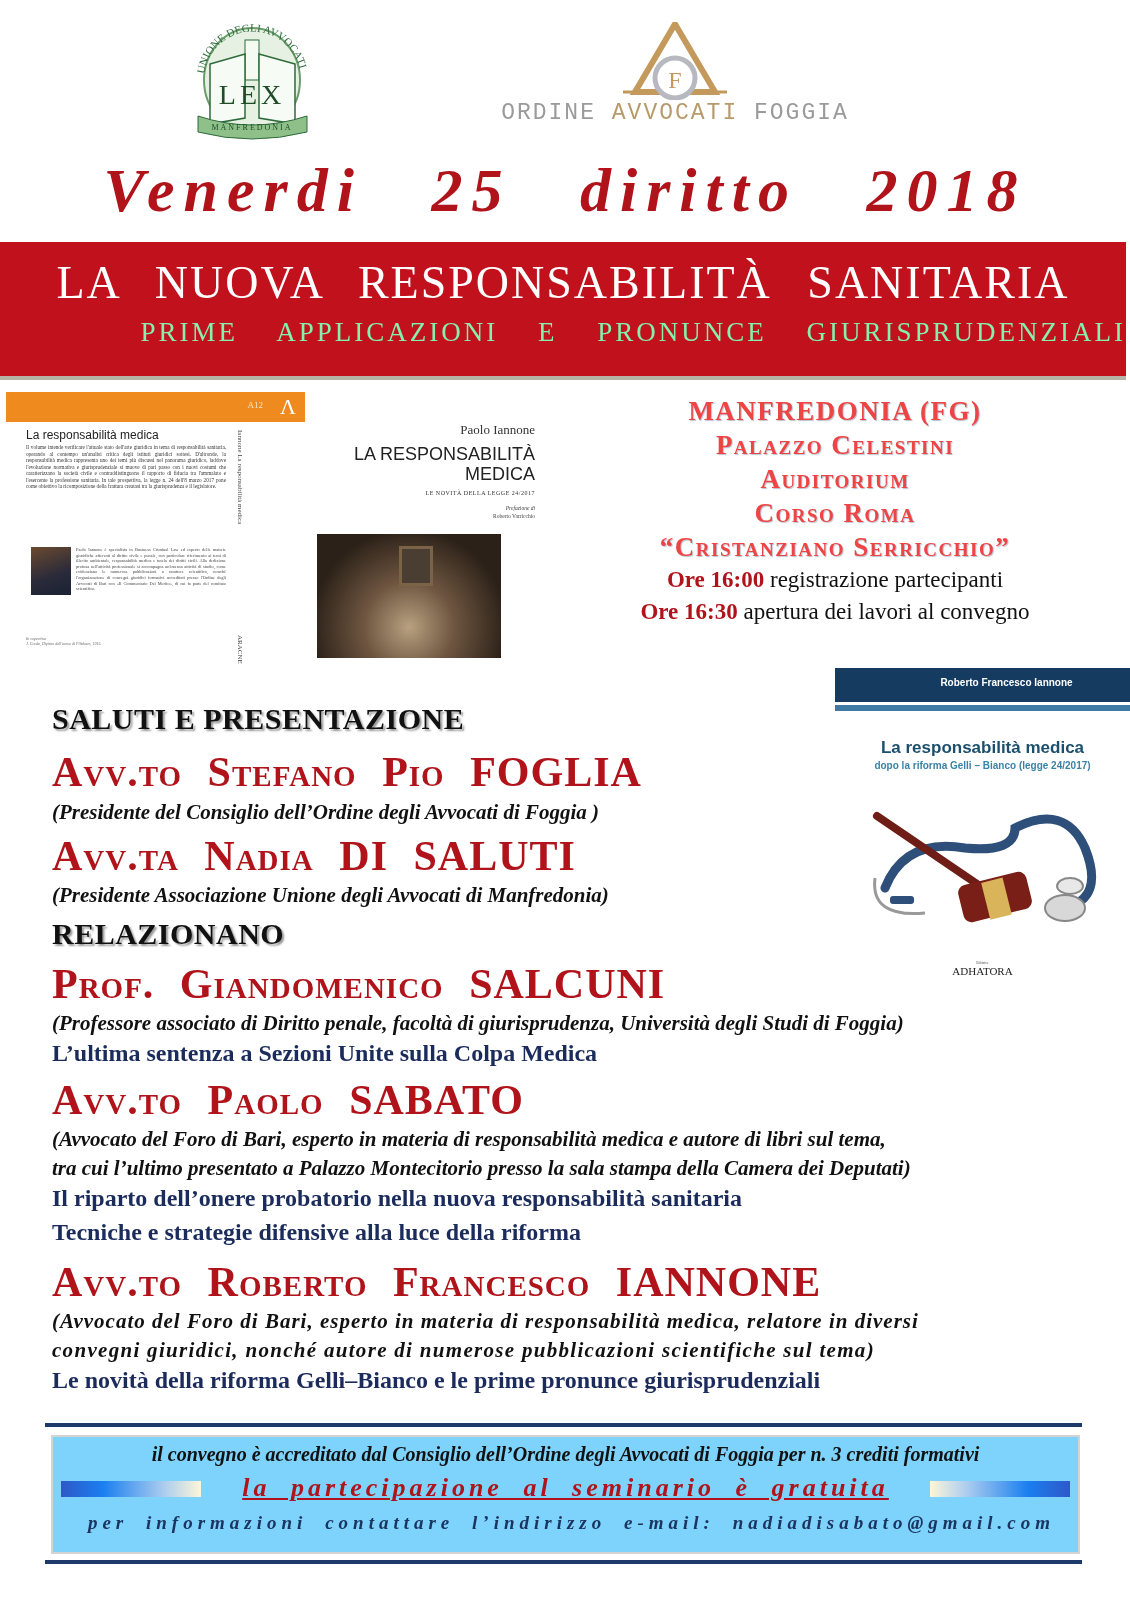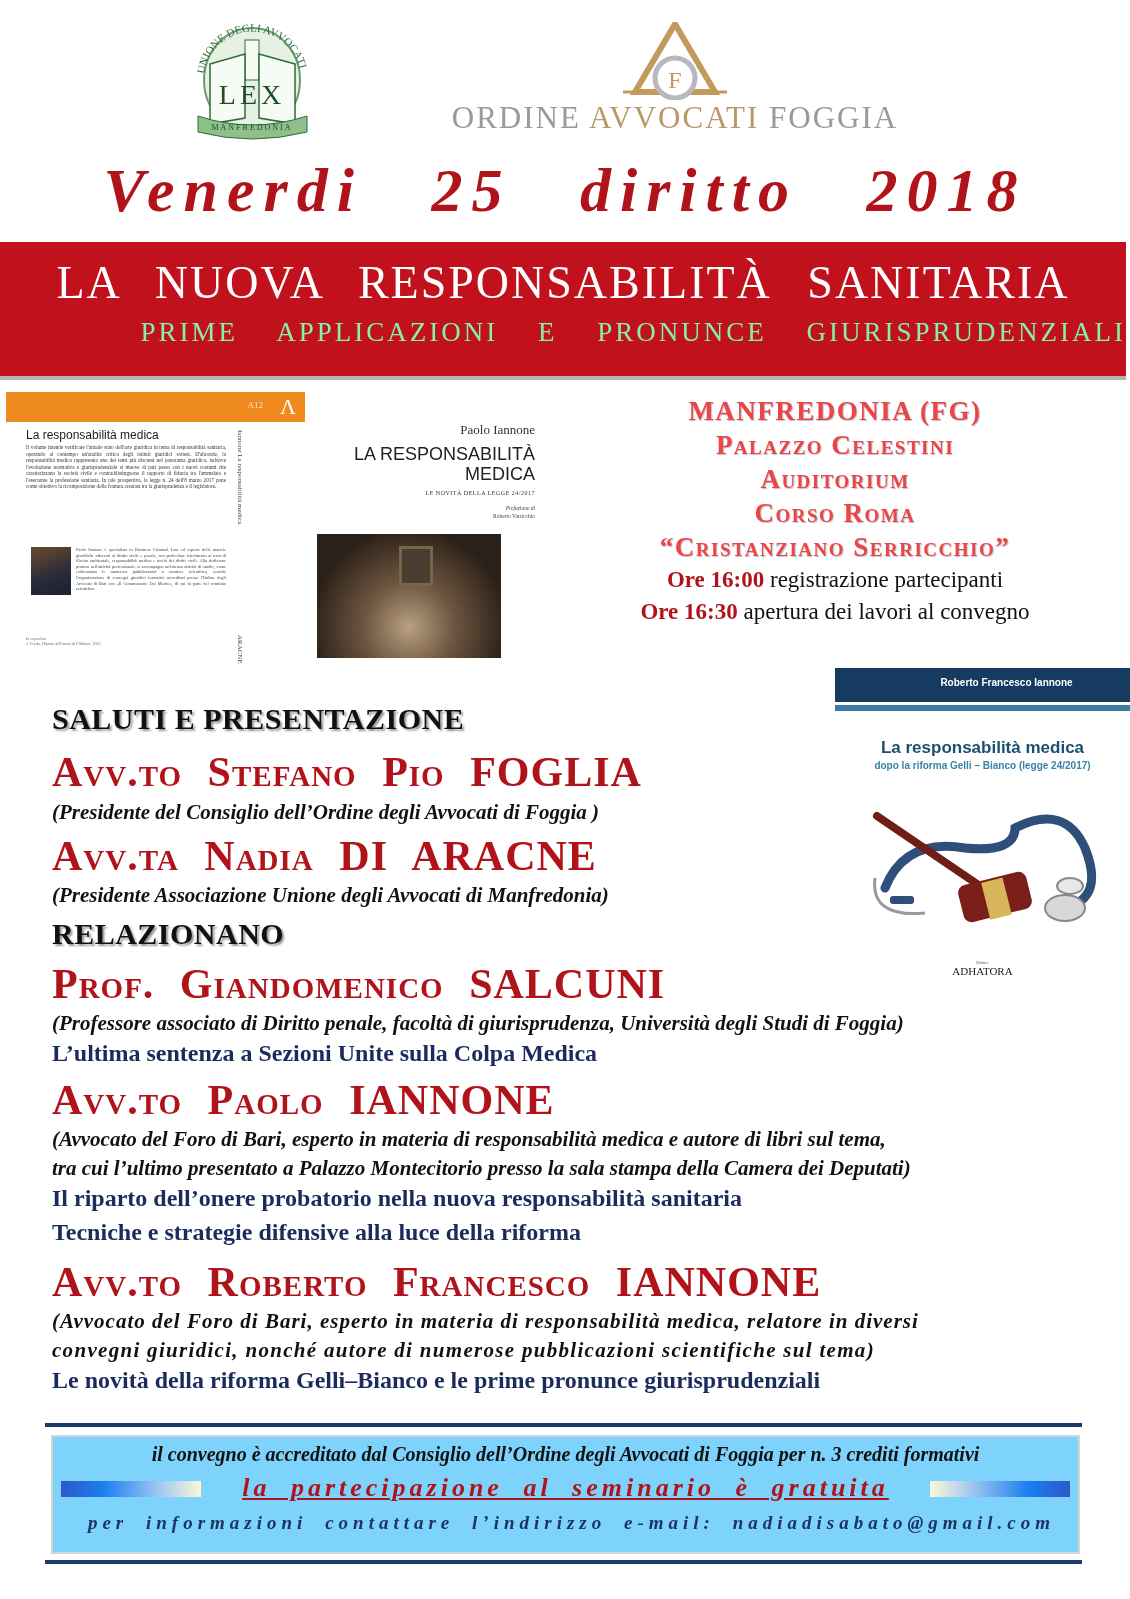--- a/index.html
+++ b/index.html
@@ -2,21 +2,21 @@
 <html><head>
 <meta charset="utf-8">
 <style>
   html, body { margin:0; padding:0; }
   body { width:1130px; height:1599px; background:#ffffff; position:relative; overflow:hidden; font-family:"Liberation Serif", serif; }
   .abs { position:absolute; }
 
   
   .lex-logo { left:190px; top:14px; width:125px; height:128px; }
   .af-logo { left:425px; top:22px; width:500px; height:110px; text-align:center; }
-  .af-text { position:absolute; left:0; right:0; top:78px; font-size:31px; letter-spacing:2px; color:#9a9a9a; font-family:Liberation Serif, serif; white-space:nowrap; }
+  .af-text { position:absolute; left:0; right:0; top:78px; font-size:23px; letter-spacing:2px; color:#9a9a9a; font-family:Liberation Mono, monospace; white-space:nowrap; }
   .af-text .gold { color:#b89a6a; }
 
   
   .date { left:0; width:1130px; top:150px; height:80px; text-align:center; color:#b0131a; font-style:italic; font-weight:bold; font-size:62px; letter-spacing:9px; line-height:80px; }
   .date span { display:inline-block; margin:0 22px; }
 
   
   .banner { left:0; top:242px; width:1126px; height:134px; background:#c0111c; border-bottom:4px solid #b9b2a8; }
   .banner-title { position:absolute; left:0; right:0; top:14px; text-align:center; color:#fff; font-size:46px; letter-spacing:2px; word-spacing:22px; }
   .banner-sub { position:absolute; left:0; right:0; top:75px; text-align:right; color:#86efac; font-size:27px; letter-spacing:3px; word-spacing:30px; }
@@ -182,30 +182,30 @@
   </svg>
   <div class="book3-publisher">
     <small>Editrice</small>
     <span>ADHATORA</span>
   </div>
 </div>
 
 <div class="abs prog section" style="top:702px;">SALUTI E PRESENTAZIONE</div>
 <div class="abs prog speaker" style="top:748px;">Avv.to Stefano Pio FOGLIA</div>
 <div class="abs prog role" style="top:800px;">(Presidente del Consiglio dell’Ordine degli Avvocati di Foggia )</div>
-<div class="abs prog speaker" style="top:832px;">Avv.ta Nadia DI ARACNE</div>
+<div class="abs prog speaker" style="top:832px;">Avv.ta Nadia DI SALUTI</div>
 <div class="abs prog role" style="top:883px;">(Presidente  Associazione  Unione degli Avvocati di Manfredonia)</div>
 
 <div class="abs prog section" style="top:917px;">RELAZIONANO</div>
 
 <div class="abs prog speaker" style="top:960px;">Prof. Giandomenico SALCUNI</div>
 <div class="abs prog role" style="top:1011px;">(Professore associato di Diritto penale, facoltà di giurisprudenza, Università degli Studi di Foggia)</div>
 <div class="abs prog talk" style="top:1040px;">L’ultima sentenza a Sezioni Unite sulla Colpa Medica</div>
 
-<div class="abs prog speaker" style="top:1076px;">Avv.to Paolo IANNONE</div>
+<div class="abs prog speaker" style="top:1076px;">Avv.to Paolo SABATO</div>
 <div class="abs prog role" style="top:1127px;">(Avvocato del Foro di Bari, esperto in materia di responsabilità medica e autore di libri sul tema,</div>
 <div class="abs prog role" style="top:1156px;">tra cui l’ultimo presentato a Palazzo Montecitorio presso la sala stampa della Camera dei Deputati)</div>
 <div class="abs prog talk" style="top:1185px;">Il riparto dell’onere probatorio nella nuova responsabilità sanitaria</div>
 <div class="abs prog talk" style="top:1219px;">Tecniche e strategie difensive alla luce della riforma</div>
 
 <div class="abs prog speaker" style="top:1258px;">Avv.to Roberto Francesco IANNONE</div>
 <div class="abs prog role" style="top:1309px;letter-spacing:1px;">(Avvocato del Foro di Bari, esperto in materia di responsabilità medica, relatore in diversi</div>
 <div class="abs prog role" style="top:1338px;letter-spacing:1.3px;">convegni giuridici, nonché autore di numerose pubblicazioni scientifiche sul tema)</div>
 <div class="abs prog talk" style="top:1367px;">Le novità della riforma Gelli–Bianco e le prime pronunce giurisprudenziali</div>
 

